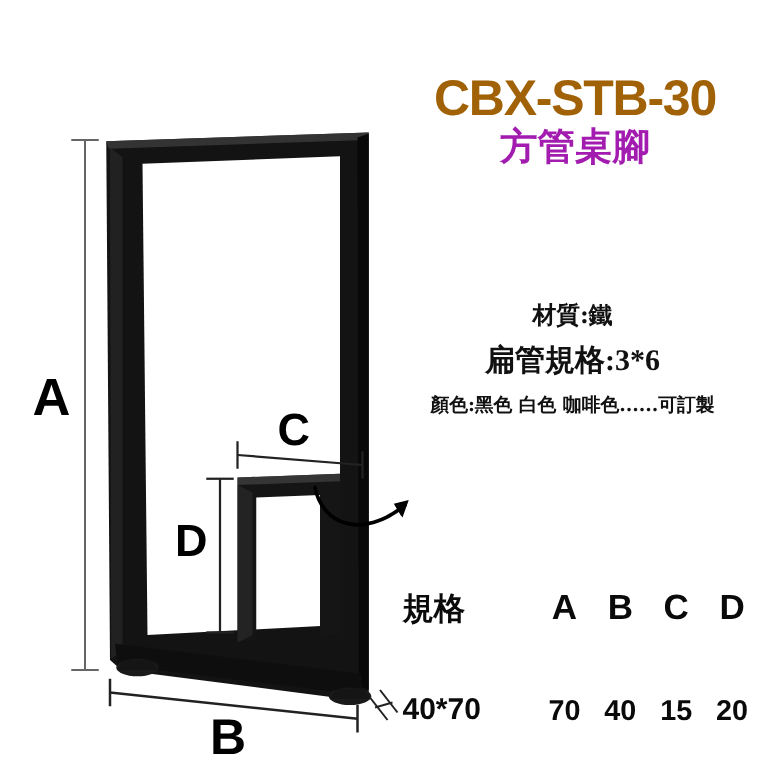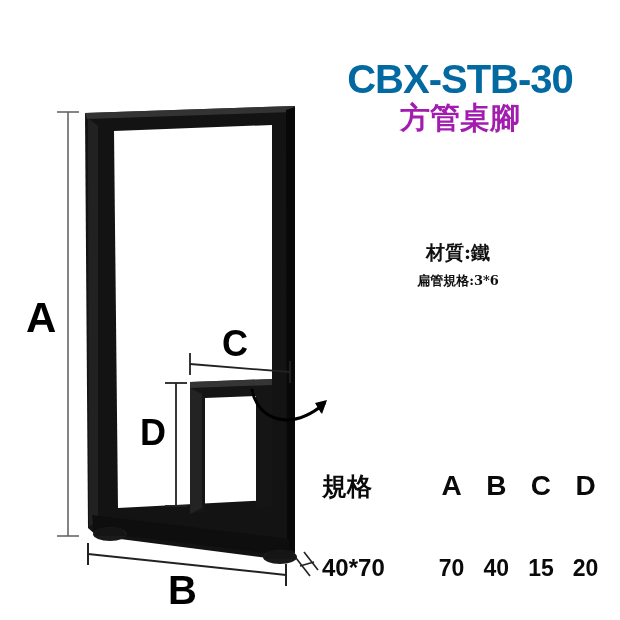--- a/index.html
+++ b/index.html
@@ -32,21 +32,21 @@
     top: 58px;
     width: 320px;
     text-align: center;
   }
   #model-code {
     font-family: "Liberation Sans", sans-serif;
     font-weight: bold;
     font-size: 40px;
     letter-spacing: -1px;
     line-height: 1.05;
-    color: #0369a1;
+    color: #a16207;
   }
   #product-name-cn {
     font-family: Liberation Mono, monospace;
     font-weight: bold;
     font-size: 30px;
     line-height: 1.25;
     margin-top: 2px;
     color: #a21caf;
   }
 
@@ -54,21 +54,21 @@
     position: absolute;
     left: 296px;
     top: 238px;
     width: 324px;
     text-align: center;
     font-family: "DejaVu Serif", serif;
     font-weight: bold;
     color: #111111;
   }
   .spec-line-1 { font-size: 19px; line-height: 1.5; }
-  .spec-line-2 { font-size: 13px; line-height: 1.5; margin-top: 4px; }
+  .spec-line-2 { font-size: 24px; line-height: 1.5; margin-top: 4px; font-family: Liberation Serif, serif; }
   .spec-line-3 { font-size: 15px; line-height: 1.5; margin-top: 6px; }
 
   
   #spec-table {
     position: absolute;
     left: 318px;
     top: 468px;
     width: 290px;
     font-family: "Liberation Sans", sans-serif;
     font-weight: bold;
@@ -189,20 +189,21 @@
   <div class="dim-letter" id="dim-letter-d">D</div>
 
   <div id="title-block">
     <div id="model-code">CBX-STB-30</div>
     <div id="product-name-cn">方管桌腳</div>
   </div>
 
   <div id="spec-block">
     <div class="spec-line-1">材質:鐵</div>
     <div class="spec-line-2">扁管規格:3*6</div>
+    <div class="spec-line-3">顏色:黑色 白色 咖啡色......可訂製</div>
   </div>
 
   <table id="spec-table">
     <tbody>
       <tr class="tr-h">
         <td class="col-label hdr-cn">規格</td>
         <td class="col-v hdr-letter">A</td>
         <td class="col-v hdr-letter">B</td>
         <td class="col-v hdr-letter">C</td>
         <td class="col-v hdr-letter">D</td>

